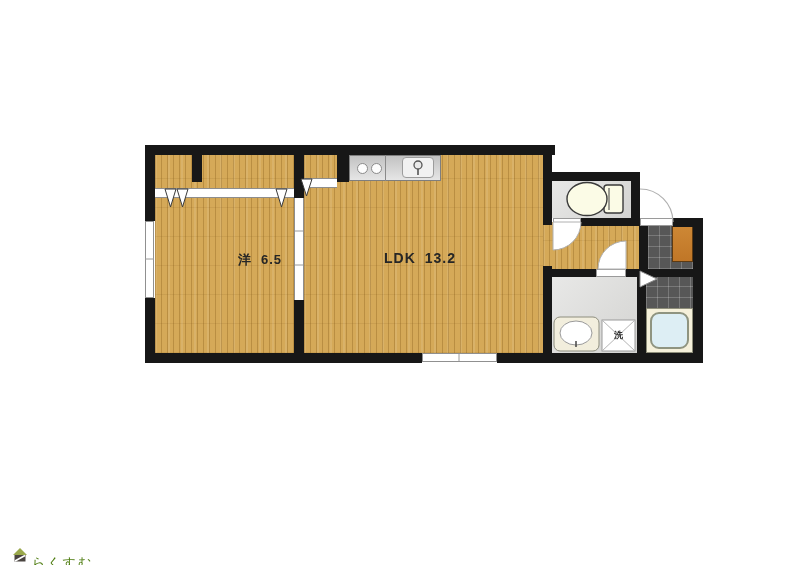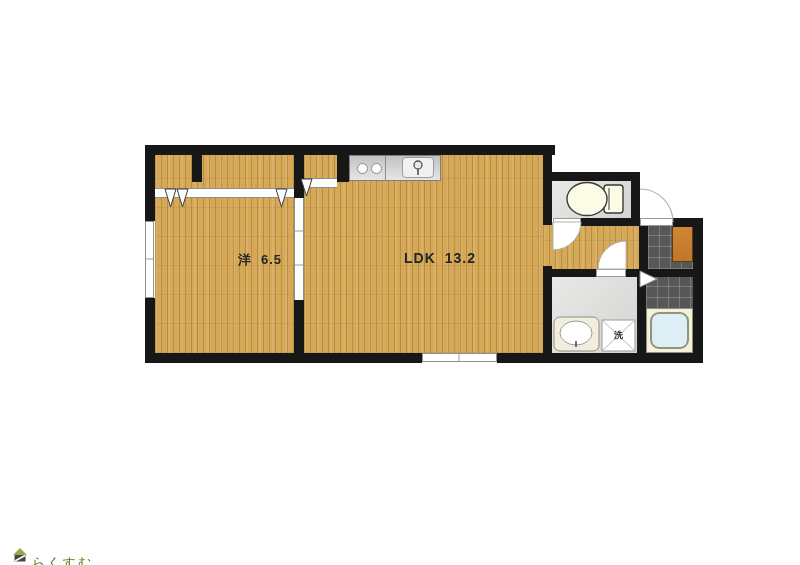--- a/index.html
+++ b/index.html
@@ -131,21 +131,21 @@
 
     <g>
       <circle cx="418" cy="165" r="4" fill="#e9e9e9" stroke="#555" stroke-width="1.3"></circle>
       <path d="M 418 169 V 175" stroke="#555" stroke-width="1.6"></path>
     </g>
   </svg>
 
   <div class="room-label" style="left:162px;top:251px;width:120px;">
     <span>洋</span><span class="area">6.5</span>
   </div>
-  <div class="room-label" style="left:352px;top:250px;width:104px;font-size:14px;margin-left:20px;">
+  <div class="room-label" style="left:352px;top:250px;width:104px;font-size:14px;">
     <span>LDK</span><span class="area">13.2</span>
   </div>
   <div class="washer-label" style="left:602px;top:329px;width:33px;">洗</div>
 
   <div class="logo" style="left:12px;top:538px;">
     <svg width="16" height="16" viewBox="0 0 16 16">
       <polygon points="1,8 8,1 15,8" fill="#9aa84b"></polygon>
       <rect x="2.5" y="8" width="11" height="6.5" fill="#4a4440"></rect>
       <path d="M 3 14 L 13 8.5" stroke="#ffffff" stroke-width="1.6"></path>
     </svg>

